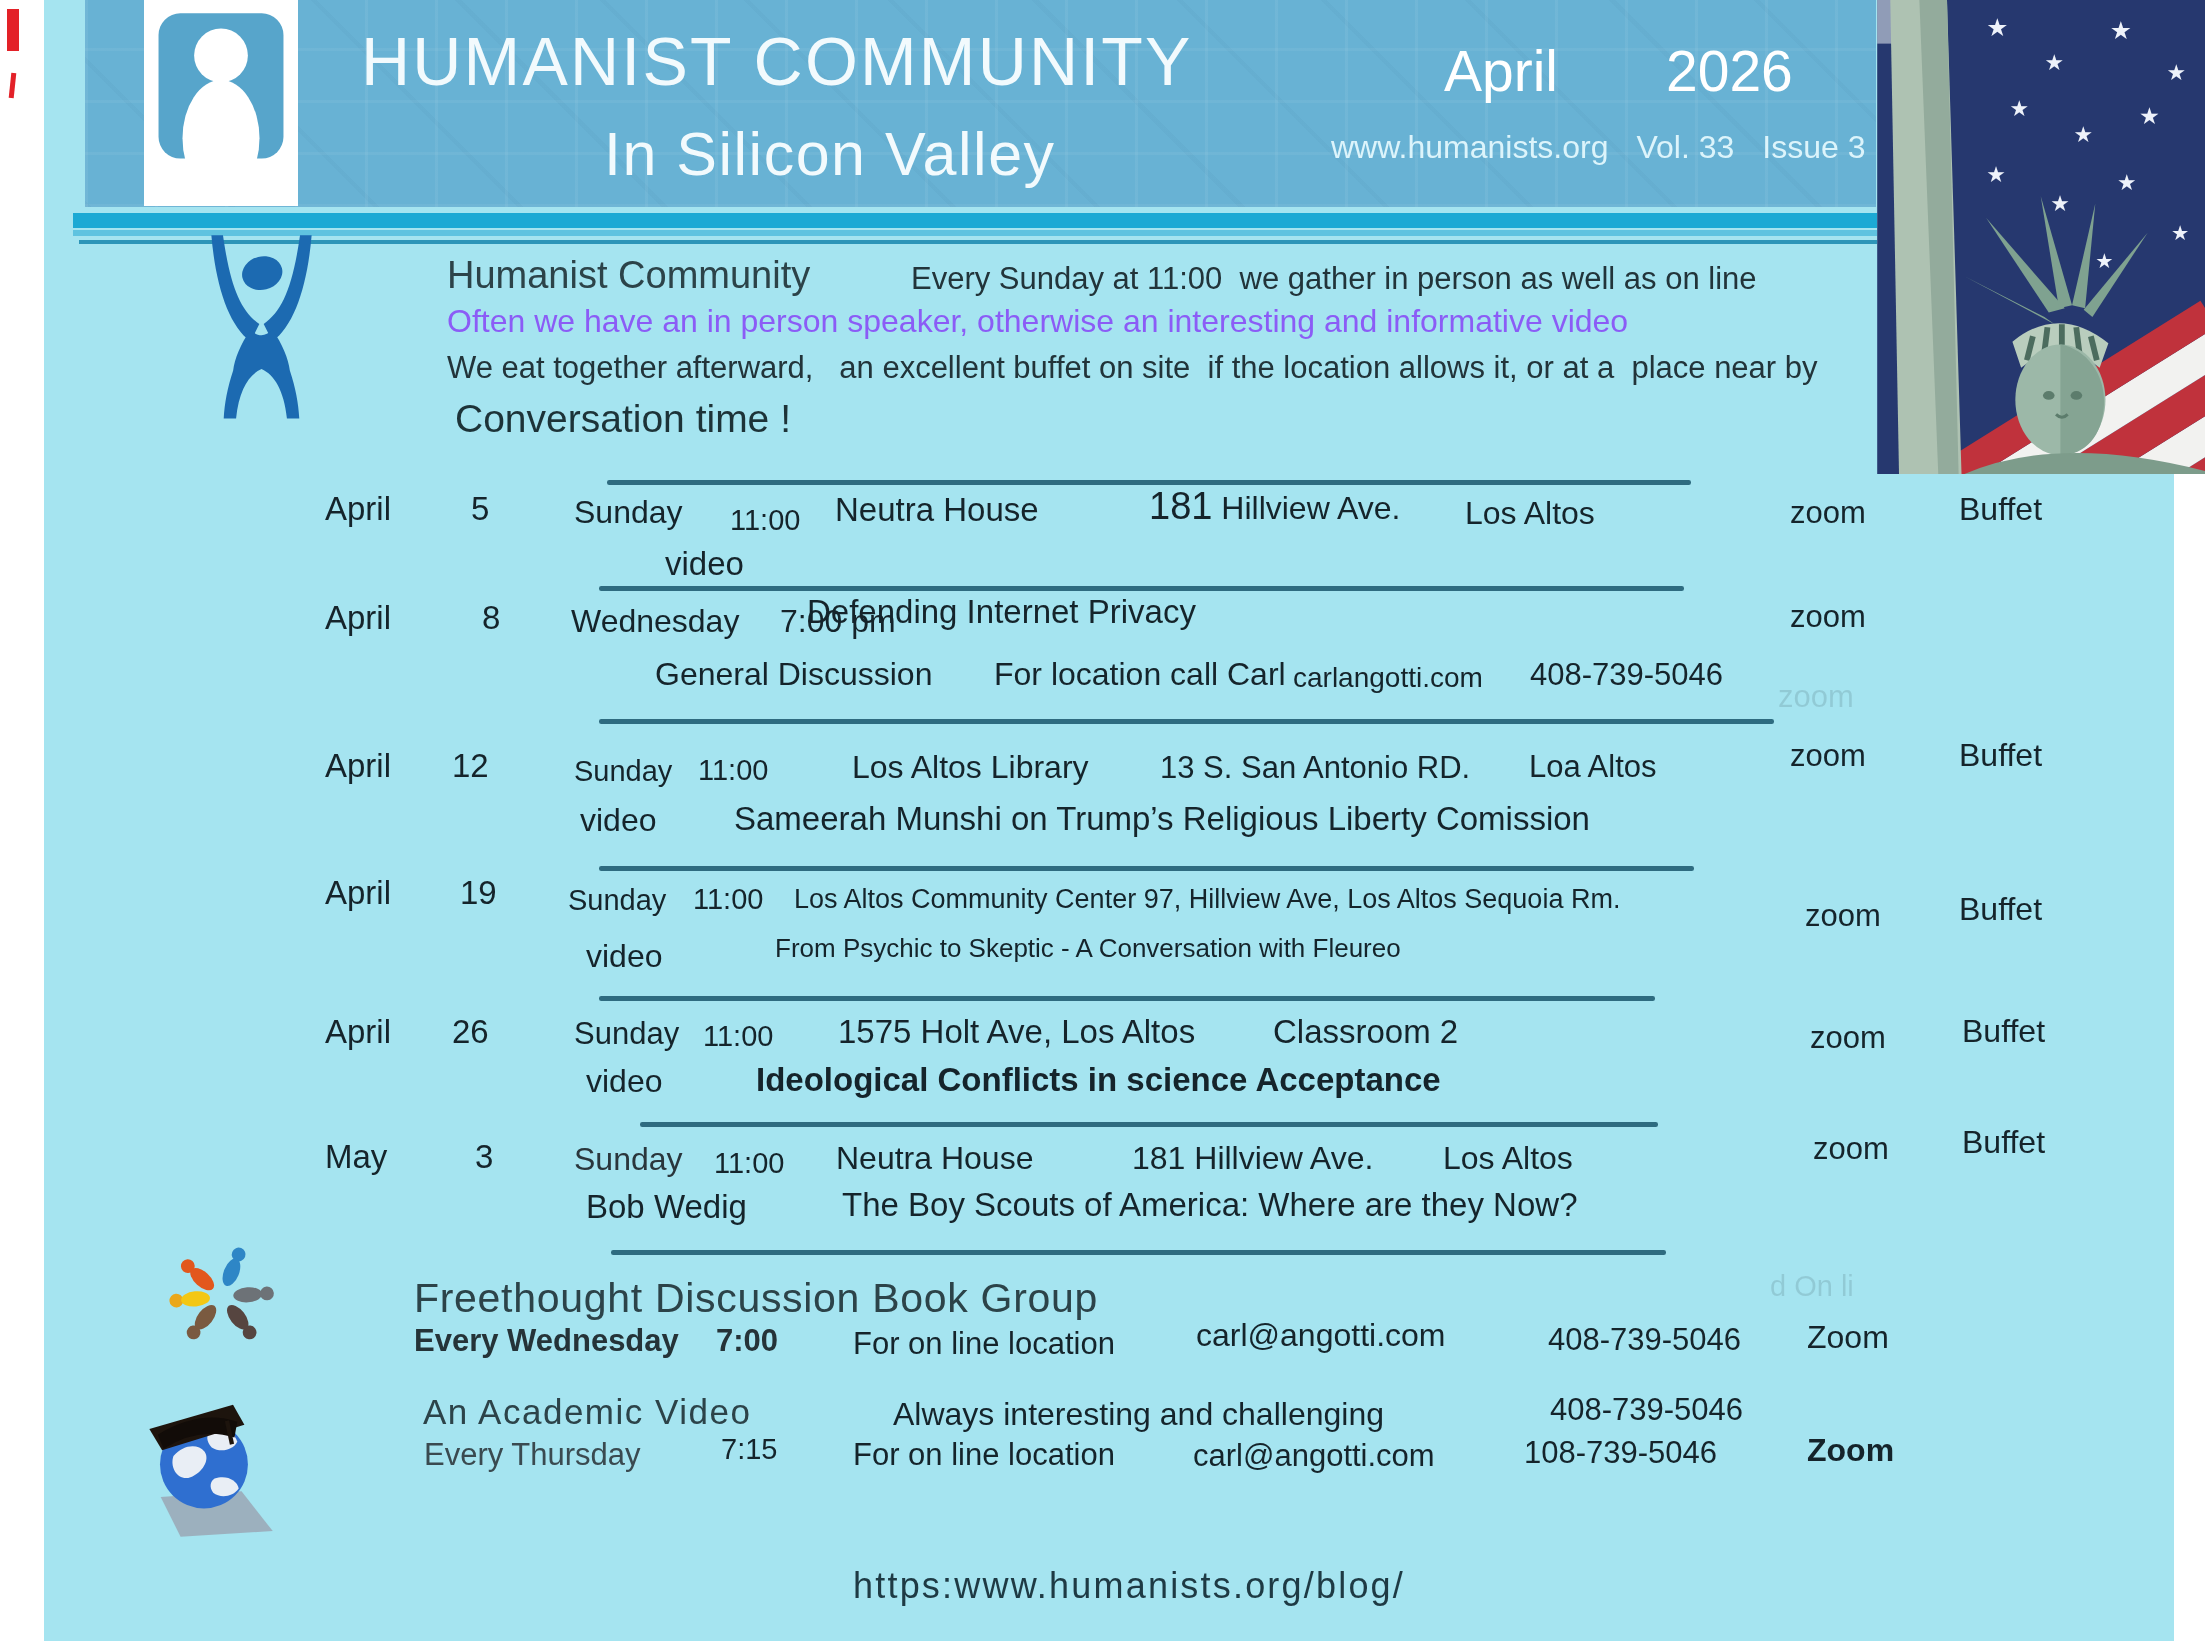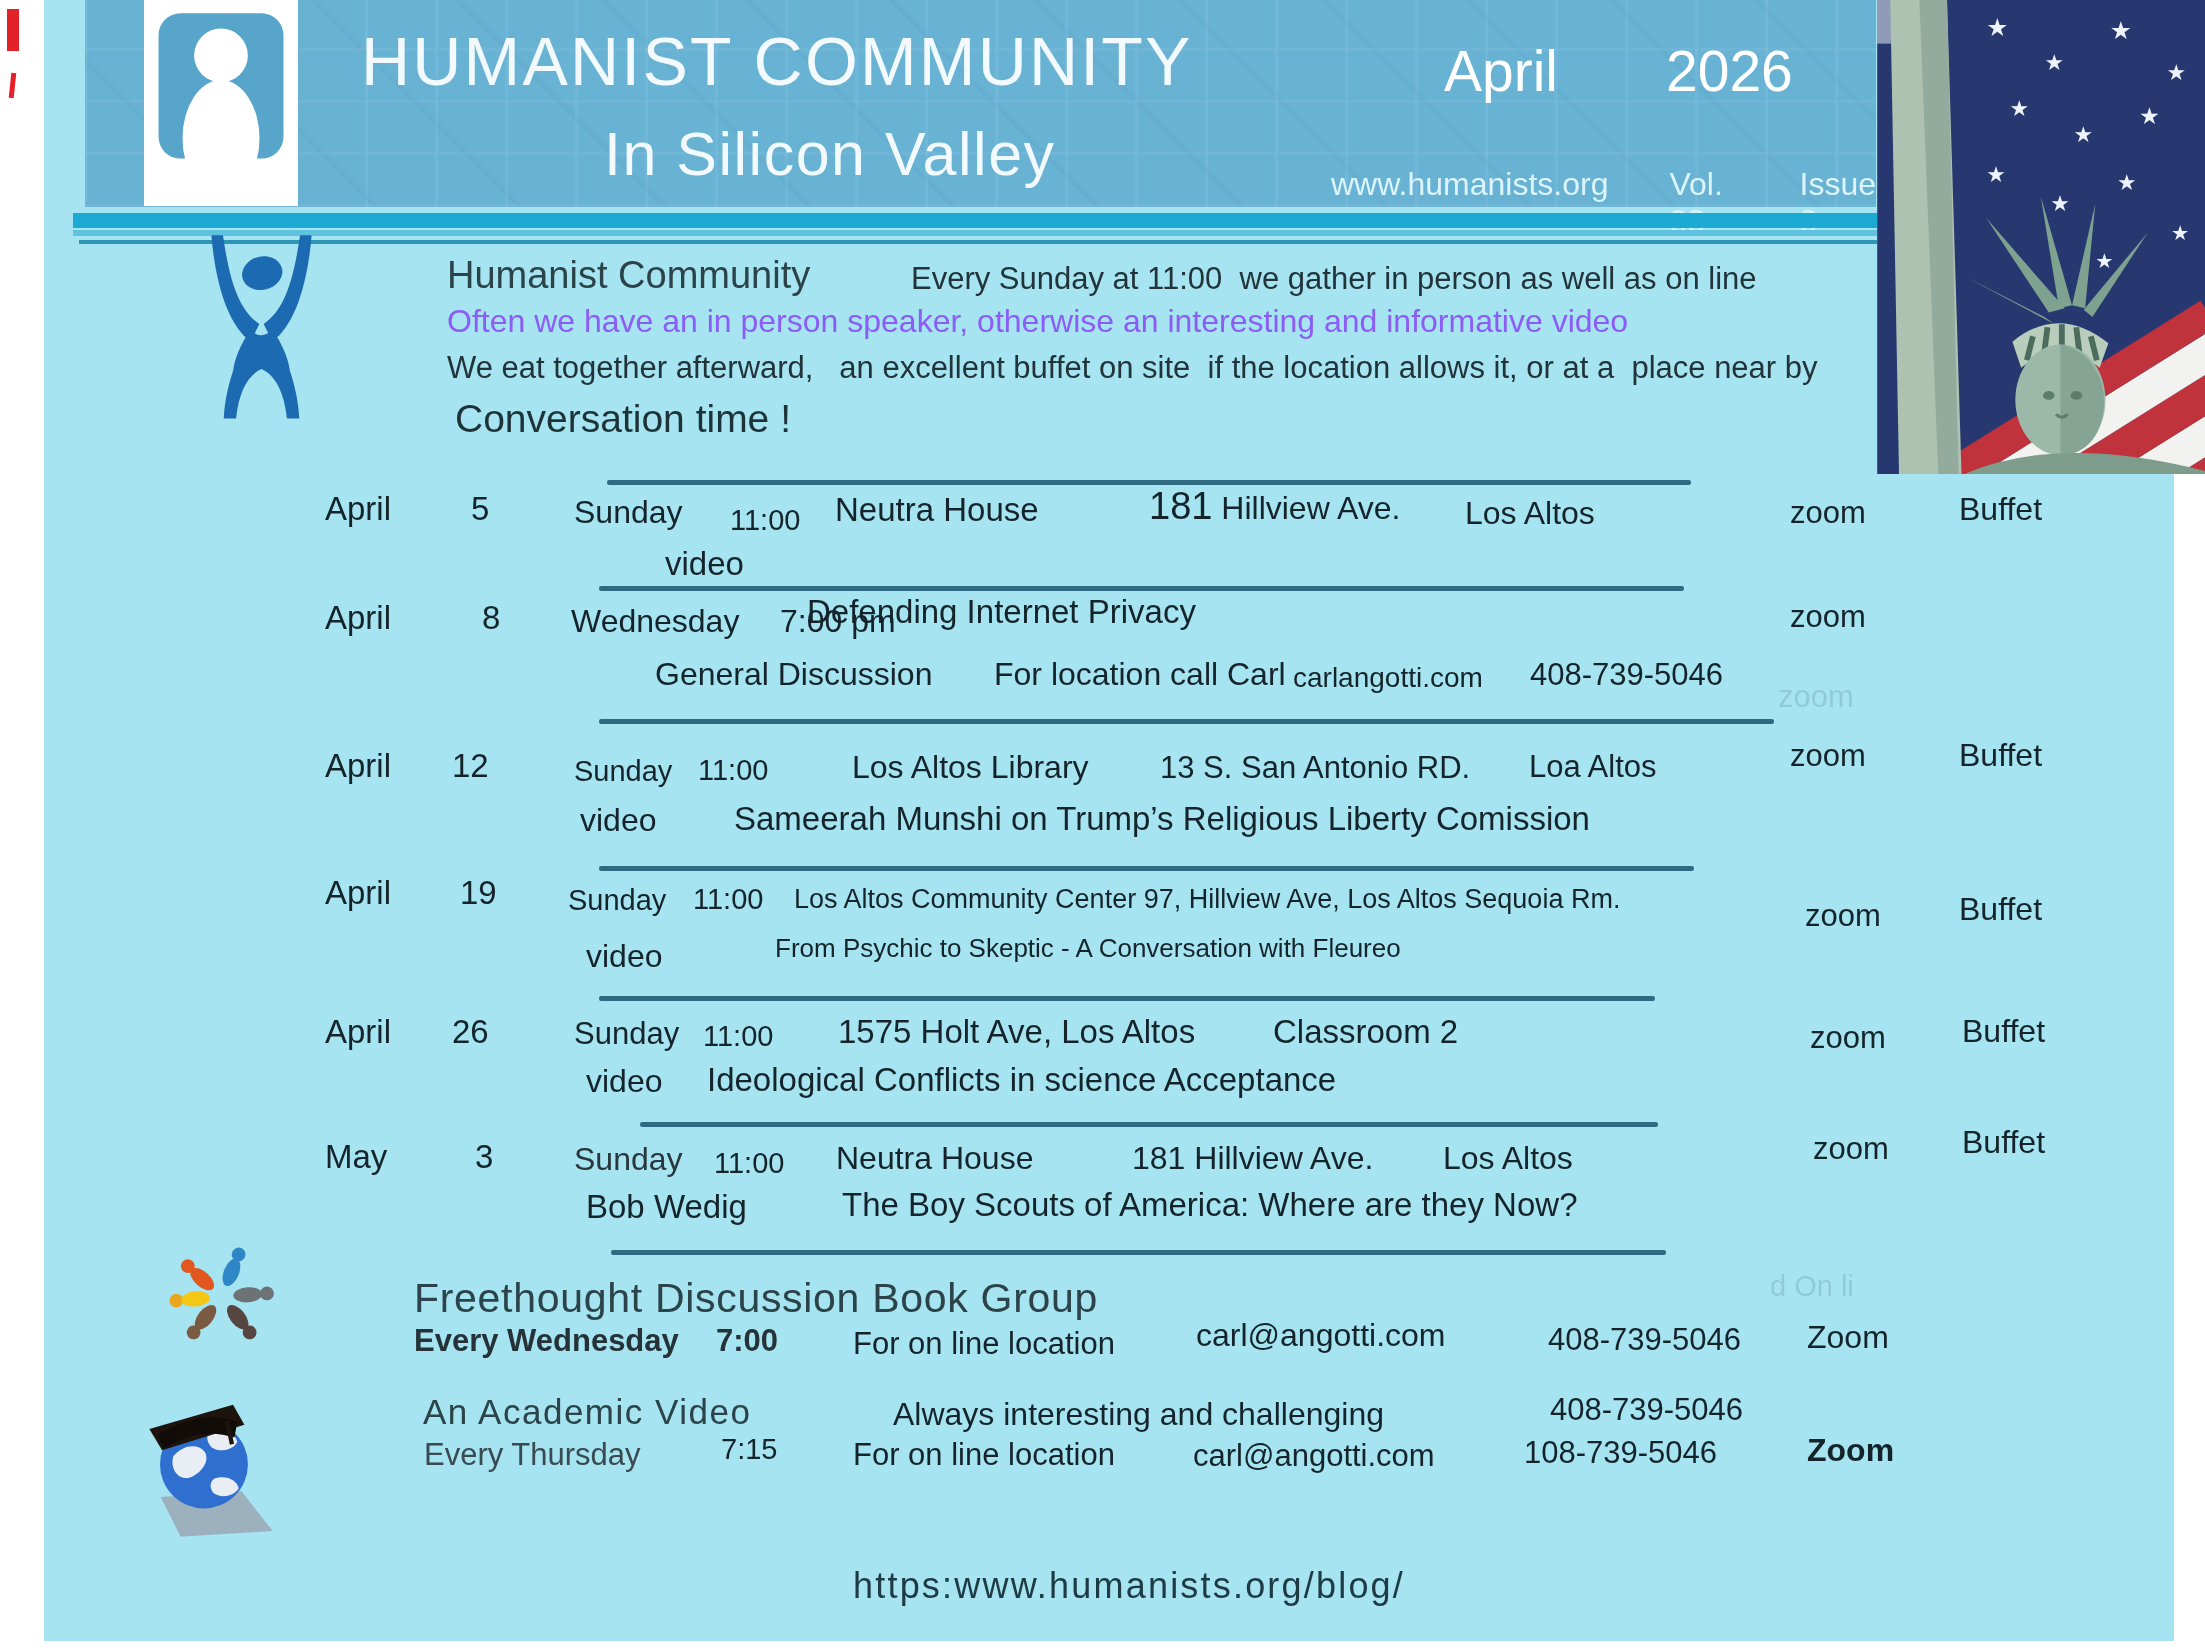--- a/index.html
+++ b/index.html
@@ -39,21 +39,21 @@
         <ellipse cx="106" cy="190" rx="53" ry="80" fill="#ffffff"></ellipse>
       </svg>
     </div>
 
     <div class="t" style="left:276px;top:26px;font-size:68px;letter-spacing:2.2px;color:#f2fafd;font-weight:400;">HUMANIST COMMUNITY</div>
     <div class="t" style="left:519px;top:122px;font-size:61px;letter-spacing:1.5px;color:#f2fafd;">In Silicon Valley</div>
 
     <div class="t" style="left:1359px;top:42px;font-size:57px;color:#ffffff;">April</div>
     <div class="t" style="left:1581px;top:42px;font-size:57px;color:#ffffff;">2026</div>
 
-    <div style="position:absolute;left:1246px;top:129px;display:flex;gap:61px;margin-top:37px;">
+    <div style="position:absolute;left:1246px;top:129px;display:flex;gap:28px;">
       <span style="font-size:32px;color:#dcf4fb;">www.humanists.org</span>
       <span style="font-size:32px;color:#dcf4fb;">Vol. 33</span>
       <span style="font-size:32px;color:#dcf4fb;">Issue 3</span>
     </div>
   </div>
 
   <div style="position:absolute;left:1877px;top:0;width:329px;height:474px;">
     <svg width="329" height="474" viewBox="0 0 452 652">
       <rect width="452" height="652" fill="#26386f"></rect>
       <rect x="0" y="0" width="80" height="60" fill="#e8eef2" opacity="0.55"></rect>
@@ -193,21 +193,21 @@
   <div>
     <div class="t" style="left:325px;top:1015px;font-size:33px;">April</div>
     <div class="t" style="left:452px;top:1015px;font-size:33px;">26</div>
     <div class="t" style="left:574px;top:1018px;font-size:31px;">Sunday</div>
     <div class="t" style="left:703px;top:1021px;font-size:29px;">11:00</div>
     <div class="t" style="left:838px;top:1015px;font-size:33px;">1575 Holt Ave, Los Altos</div>
     <div class="t" style="left:1273px;top:1015px;font-size:33px;">Classroom 2</div>
     <div class="t" style="left:1810px;top:1022px;font-size:31px;">zoom</div>
     <div class="t" style="left:1962px;top:1015px;font-size:32px;">Buffet</div>
     <div class="t" style="left:586px;top:1065px;font-size:32px;">video</div>
-    <div class="t" style="left:707px;top:1063px;font-size:33px;">Ideological Conflicts in science Acceptance</div>
+    <div class="t" style="left:756px;top:1063px;font-size:33px;font-weight:bold;">Ideological Conflicts in science Acceptance</div>
   </div>
   <div class="rule" style="left:640px;top:1122px;width:1018px;"></div>
 
   <div>
     <div class="t" style="left:325px;top:1140px;font-size:33px;">May</div>
     <div class="t" style="left:475px;top:1140px;font-size:33px;">3</div>
     <div class="t" style="left:574px;top:1143px;font-size:32px;font-weight:500;color:#2a363c;">Sunday</div>
     <div class="t" style="left:714px;top:1148px;font-size:29px;">11:00</div>
     <div class="t" style="left:836px;top:1142px;font-size:32px;">Neutra House</div>
     <div class="t" style="left:1132px;top:1142px;font-size:32px;">181 Hillview Ave.</div>

